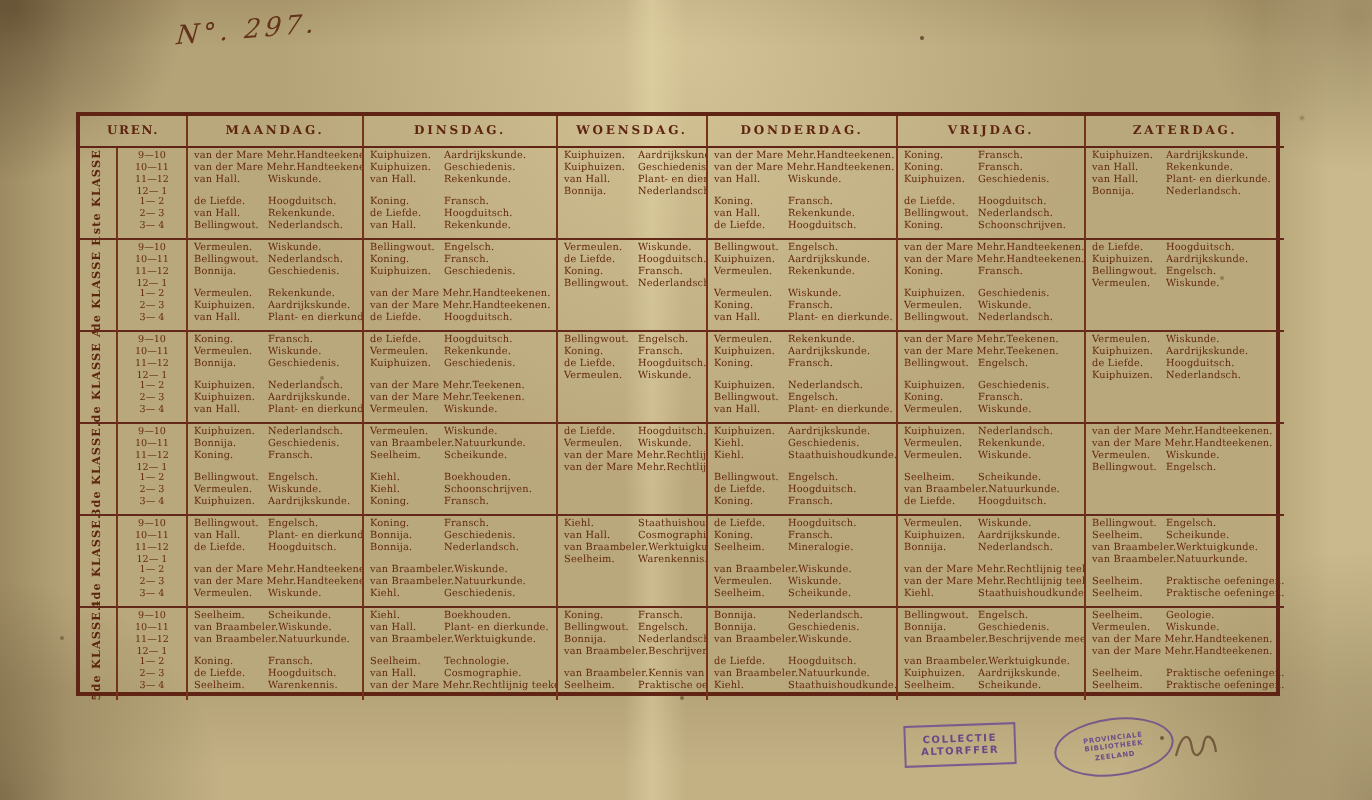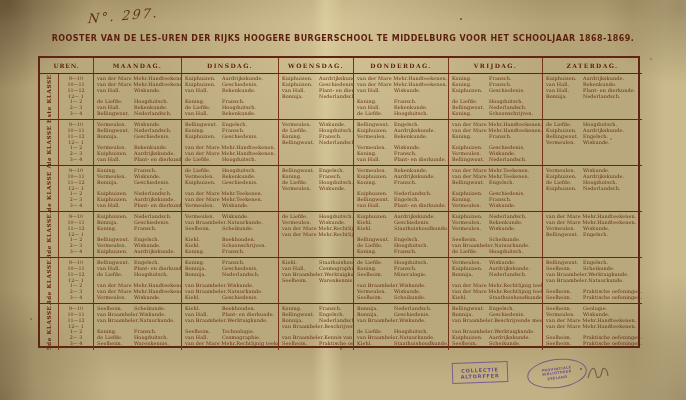--- a/index.html
+++ b/index.html
@@ -78,21 +78,20 @@
   .ink{position:absolute;left:585px;top:362px;opacity:.75;}
 </style>
 </head>
 <body>
 
 <div class="paper">
   <div class="specks"></div>
 
   <div class="hand-no">N°. 297.</div>
 
-  <div class="title">ROOSTER VAN DE LES-UREN DER RIJKS HOOGERE BURGERSCHOOL TE MIDDELBURG VOOR HET SCHOOLJAAR 1868-1869.</div>
 
   <div class="tt">
       <div class="cell hdr uren">UREN.</div>
       <div class="cell hdr">MAANDAG.</div>
       <div class="cell hdr">DINSDAG.</div>
       <div class="cell hdr">WOENSDAG.</div>
       <div class="cell hdr">DONDERDAG.</div>
       <div class="cell hdr">VRIJDAG.</div>
       <div class="cell hdr lastcol">ZATERDAG.</div>
       <div class="cell klabel">

